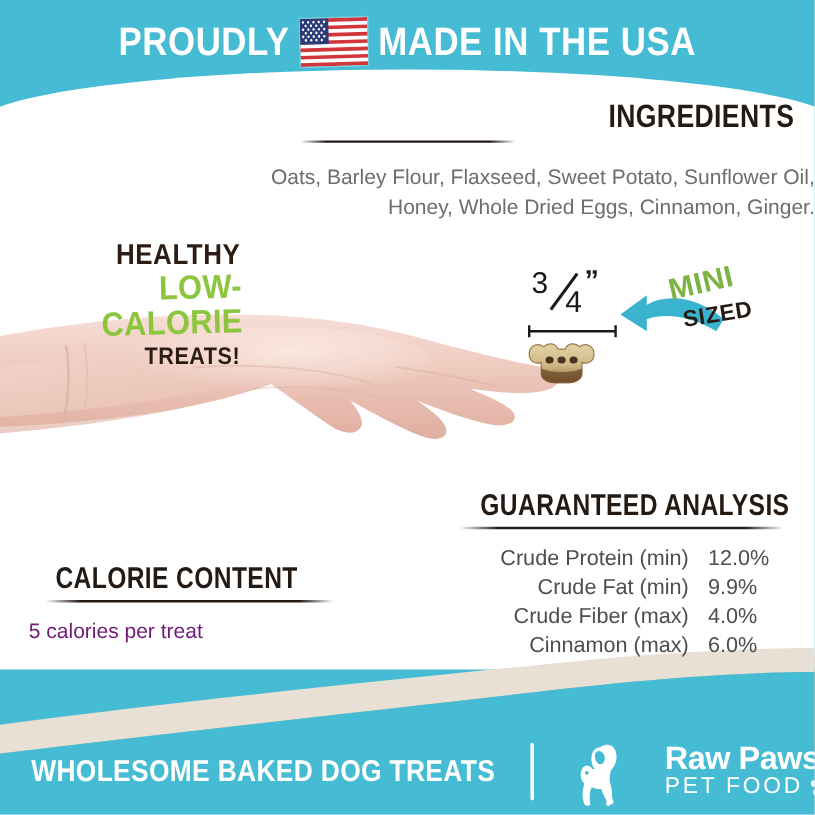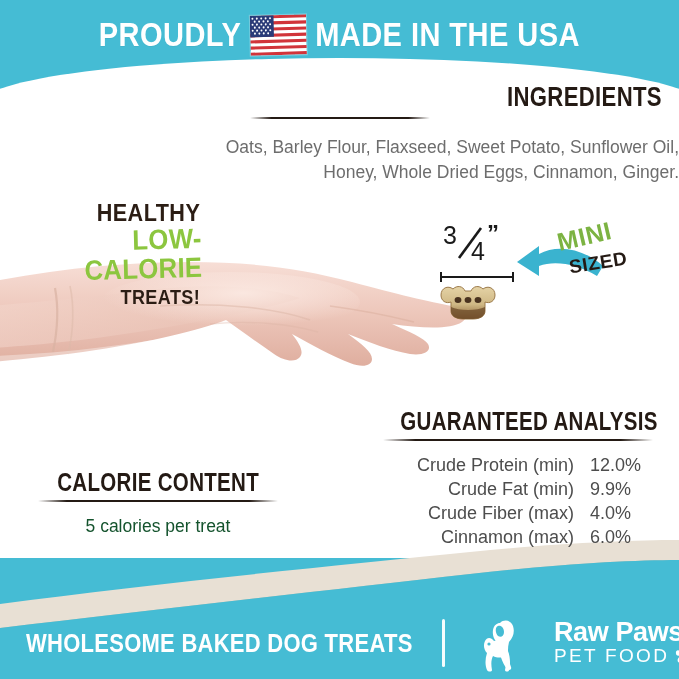--- a/index.html
+++ b/index.html
@@ -125,24 +125,24 @@
   .ga .rule{width:270px;margin:3px auto 0;}
   .ga table{margin:12px 0 0 auto;border-collapse:collapse;width:100%;}
   .ga td{
     font-size:18px;color:#4d4d4d;padding:1.5px 0;
     font-family:"Liberation Sans", sans-serif;
   }
   .ga td.lbl{text-align:right;padding-right:16px;}
   .ga td.val{text-align:left;width:74px;}
 
   
-  .cal{position:absolute;left:24px;top:468px;width:268px;z-index:7;text-align:center;}
+  .cal{position:absolute;left:24px;top:468px;width:268px;z-index:7;}
   .cal .sec-title{font-size:25px;display:inline-block;}
   .cal .rule{width:240px;margin:3px auto 0;}
-  .cal .cal-body{margin-top:14px;font-size:17.5px;color:#14532d;}
+  .cal .cal-body{margin-top:14px;font-size:17.5px;color:#701a75;}
 
   
   .footer{
     position:absolute;left:0;bottom:0;width:679px;height:72px;z-index:8;
     display:flex;align-items:center;
   }
   .footer-text{
     margin-left:26px;
     color:#ffffff;font-weight:bold;font-size:25px;
     font-family:"Liberation Sans", sans-serif;

